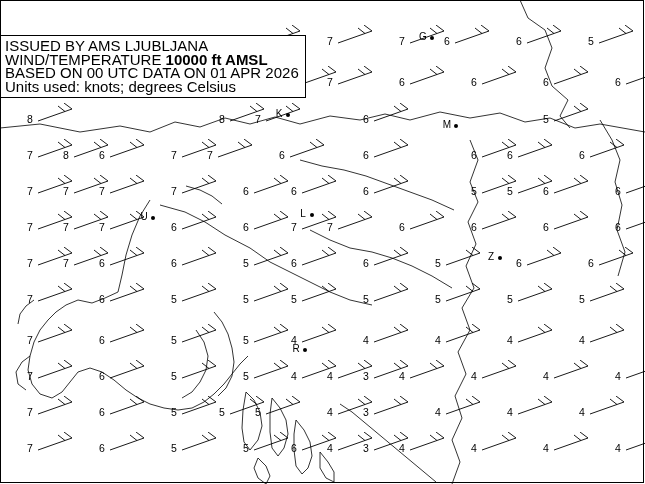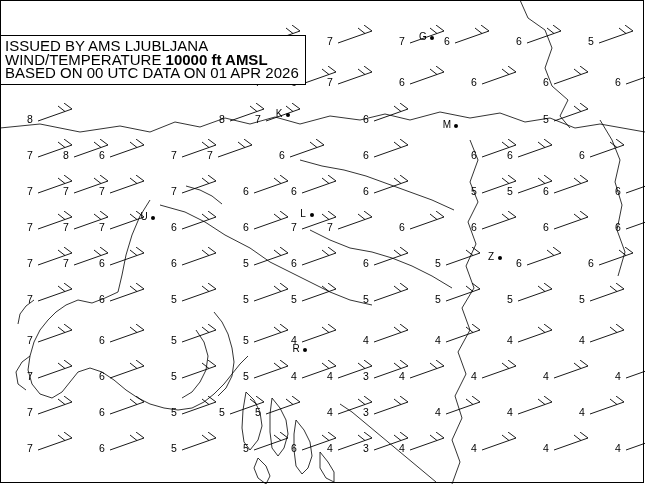--- a/index.html
+++ b/index.html
@@ -77,20 +77,21 @@
       <path d="M34,300 L26,306 L20,314 L18,324"></path>
     </g>
   </svg>
 
   <div class="frame"></div>
 
   <div class="legend-box">
     <div>ISSUED BY AMS LJUBLJANA</div>
     <div><span>WIND/TEMPERATURE </span><b>10000 ft AMSL</b></div>
     <div>BASED ON 00 UTC DATA ON 01 APR 2026</div>
+    <div>Units used: knots; degrees Celsius</div>
   </div>
 
 
   <div id="stations">
       <div class="station" style="left: 0px; top: 0px;">
         <svg width="42" height="22" viewBox="0 0 42 22" style="position: absolute; left: 264px; top: 25px;">
           <g stroke="#000" stroke-width="0.9" fill="none">
             <path d="M2,18 L36,6"></path>
             <path d="M36,6 L28,0"></path>
             <path d="M29,8.5 L22,3"></path>

